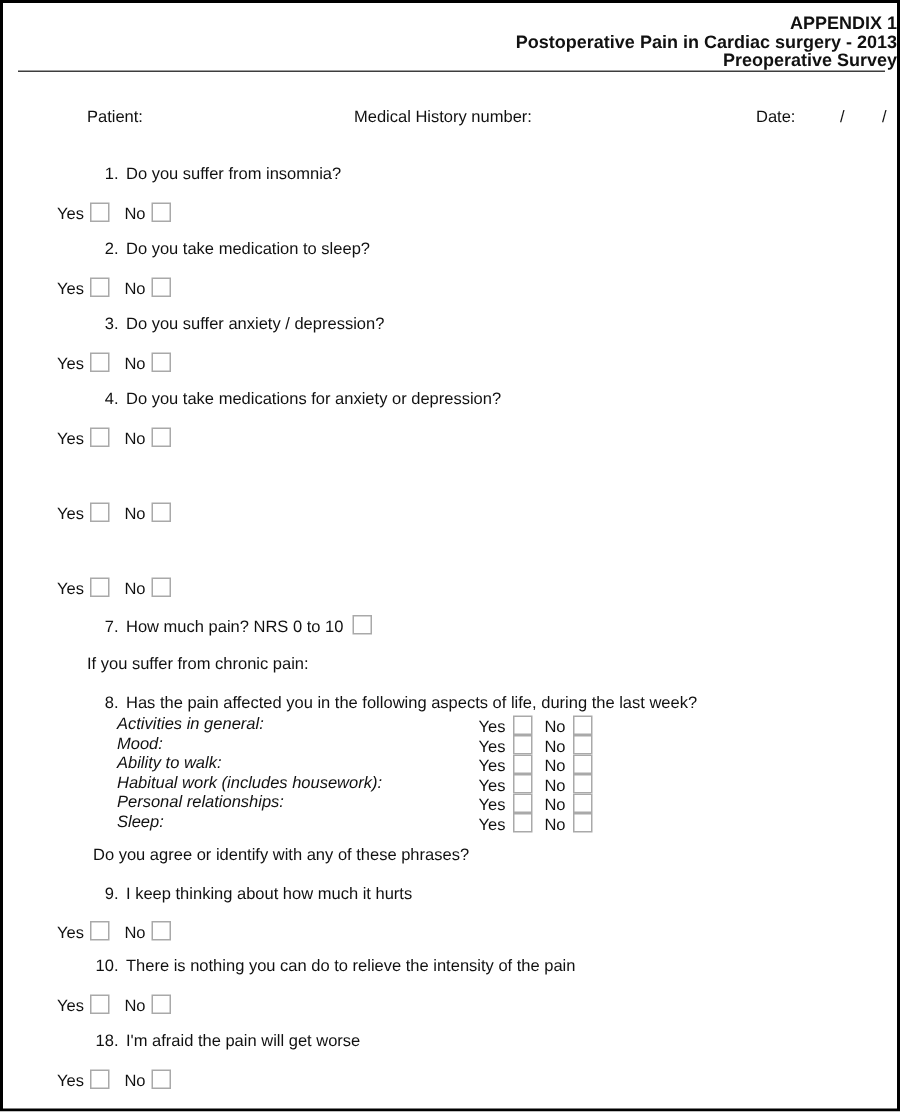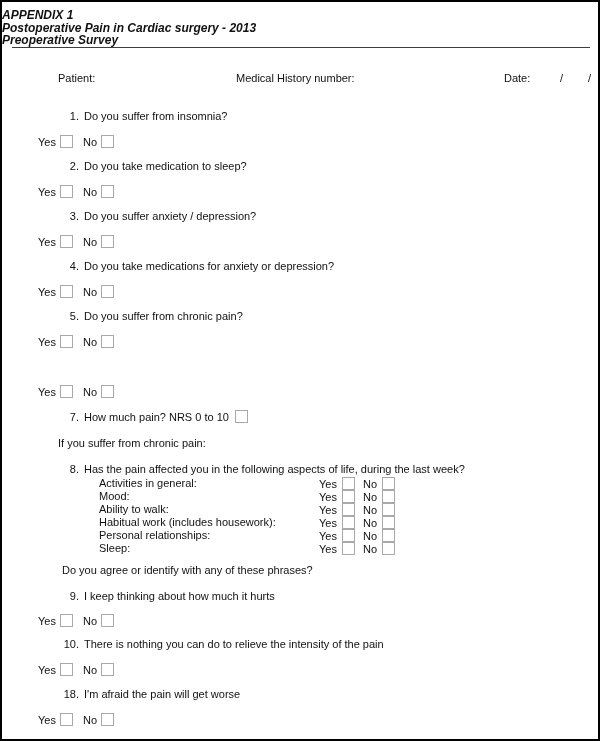--- a/index.html
+++ b/index.html
@@ -4,38 +4,38 @@
 <style>
   html,body { margin:0; padding:0; background:#fff; }
   .page {
     position:relative; width:600px; height:741px;
     background:#fff; border:2px solid #000; box-sizing:border-box;
     font-family:"Liberation Sans", sans-serif;
     font-size:11px; line-height:13px; color:#111;
     overflow:hidden;
   }
   .hdr {
-    position:absolute; left:0; right:0; text-align:left;
-    font-weight:bold; font-size:12px; line-height:13px;font-style:italic;
+    position:absolute; left:0; right:0; text-align:right;
+    font-weight:bold; font-size:12px; line-height:13px;
   }
   .rule { position:absolute; left:10px; width:578px; height:1px; background:#3d3d3d; }
   .abs { position:absolute;margin-left:44px; }
   .q-num { display:inline-block; width:33px; text-align:right; }
   .q-text { margin-left:5px;text-align:right; }
   .cb {
     display:inline-block; width:11px; height:11px;
     border:1px solid #a9a9a9; background:#fff;
     vertical-align:-2px; box-sizing:content-box;
   }
   .yn { position:absolute; left:36px; }
   .yn .cb { margin-left:4px; }
   .yn .no-label { margin-left:10px; }
   .yn .cb + .no-label { margin-left:10px; }
   .inline-cb { margin-left:6px; }
-  .sub-label { position:absolute; left:53px; }
+  .sub-label { position:absolute; left:32px;font-style:italic; }
   .sub-yn { position:absolute; left:273px; }
   .sub-yn .cb { margin-left:5px; }
   .sub-yn .no-label { margin-left:8px; }
 </style>
 </head>
 <body>
 
 <div class="page">
 
   <div class="hdr" style="top:7px">APPENDIX 1</div>
@@ -70,23 +70,20 @@
     <span>Yes</span><span class="cb"></span><span class="no-label">No</span><span class="cb"></span>
   </div>
 
   <div class="abs" style="top:258px; left:0">
     <span class="q-num">4.</span><span class="q-text">Do you take medications for anxiety or depression?</span>
   </div>
   <div class="yn" style="top:283px">
     <span>Yes</span><span class="cb"></span><span class="no-label">No</span><span class="cb"></span>
   </div>
 
-  <div class="abs" style="top:308px; left:0">
-    <span class="q-num">5.</span><span class="q-text">Do you suffer from chronic pain?</span>
-  </div>
   <div class="yn" style="top:333px">
     <span>Yes</span><span class="cb"></span><span class="no-label">No</span><span class="cb"></span>
   </div>
 
   <div class="yn" style="top:383px">
     <span>Yes</span><span class="cb"></span><span class="no-label">No</span><span class="cb"></span>
   </div>
 
   <div class="abs" style="top:408px; left:0">
     <span class="q-num">7.</span><span class="q-text">How much pain? NRS 0 to 10</span><span class="cb inline-cb"></span>

